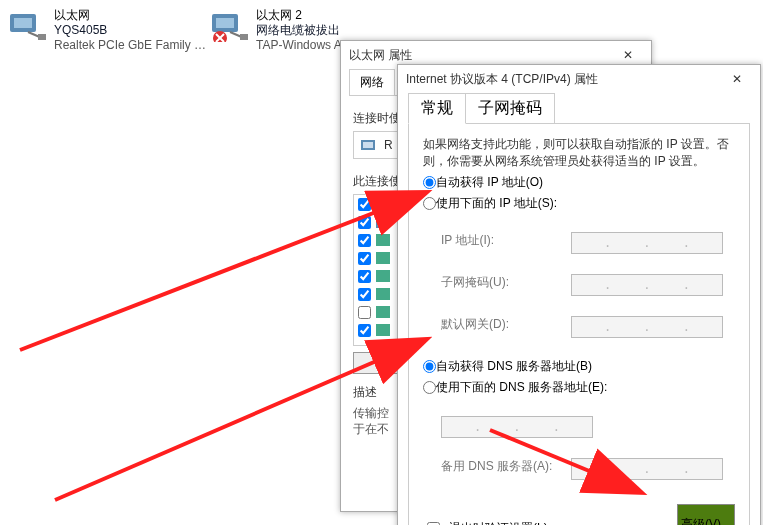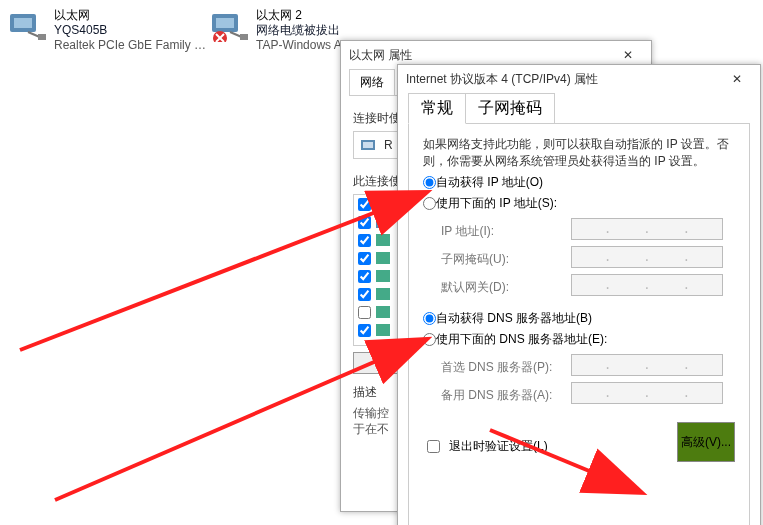--- a/index.html
+++ b/index.html
@@ -32,21 +32,21 @@
   
   #win-ipv4{left:397px;top:64px;width:362px;height:470px}
   #win-ipv4 .tabstrip{display:flex;margin:0 10px;font-size:16px}
   #win-ipv4 .tab{padding:4px 12px;border:1px solid #ccc;background:#fff;margin-right:-1px}
   #win-ipv4 .tab.active{border-bottom:1px solid #fff;position:relative;z-index:2}
   #win-ipv4 .panel{border:1px solid #ccc;margin:0 10px 10px;padding:12px 14px 10px;position:relative;top:-1px;height:380px}
   #win-ipv4 .info{color:#333;line-height:17px;}
   #win-ipv4 .radio-row{display:flex;align-items:center;margin:4px 0}
   #win-ipv4 .radio-row input[type=radio]{margin:0}
   #win-ipv4 .fields{margin:4px 0 14px 18px}
-  #win-ipv4 .fld{display:flex;align-items:flex-end;margin:6px 0}
+  #win-ipv4 .fld{display:flex;align-items:flex-start;margin:20px 0}
   #win-ipv4 .fld label{width:130px;color:#777}
   #win-ipv4 .ipbox{width:150px;height:20px;border:1px solid #bbb;background:#fff;display:flex;align-items:center;justify-content:space-evenly;color:#999;font-family:Consolas,monospace}
   #win-ipv4 .ipbox.disabled{background:#f4f4f4;color:#bbb}
   #win-ipv4 .chkrow{display:flex;align-items:center;gap:6px;margin-top:12px}
   #win-ipv4 .adv-row{display:flex;justify-content:flex-end;margin-top:4px}
   #win-ipv4 button{height:40px;border:1px solid #888;background:#4d7c0f;font-size:12px;padding:0 3px}
   #win-ipv4 .dlg-btns{display:flex;justify-content:flex-end;gap:8px;padding:6px 10px}
   
   .arrow{position:absolute;pointer-events:none}
 </style>
@@ -229,21 +229,20 @@
     <div class="radio-row">
       <input type="radio" name="dns" checked="" style="">
       <span>自动获得 DNS 服务器地址(B)</span>
     </div>
     <div class="radio-row">
       <input type="radio" name="dns" style="">
       <span>使用下面的 DNS 服务器地址(E):</span>
     </div>
     <div class="fields">
       <div class="fld">
-          <label>首选 DNS 服务器(P):</label>
           <div class="ipbox disabled">
             <span>.</span>
             <span>.</span>
             <span>.</span>
           </div>
         </div>
       <div class="fld">
           <label>备用 DNS 服务器(A):</label>
           <div class="ipbox disabled">
             <span>.</span>

